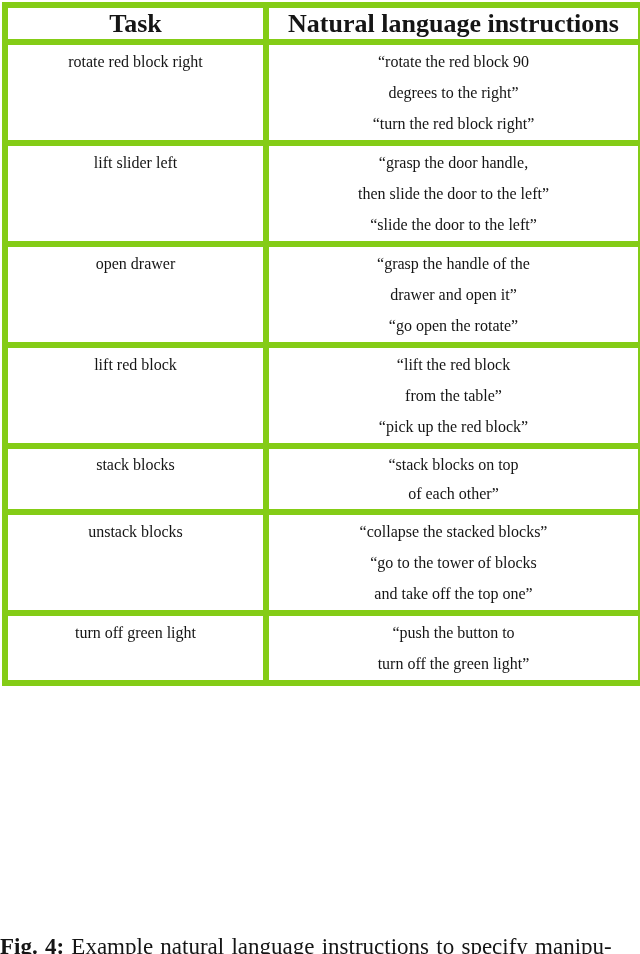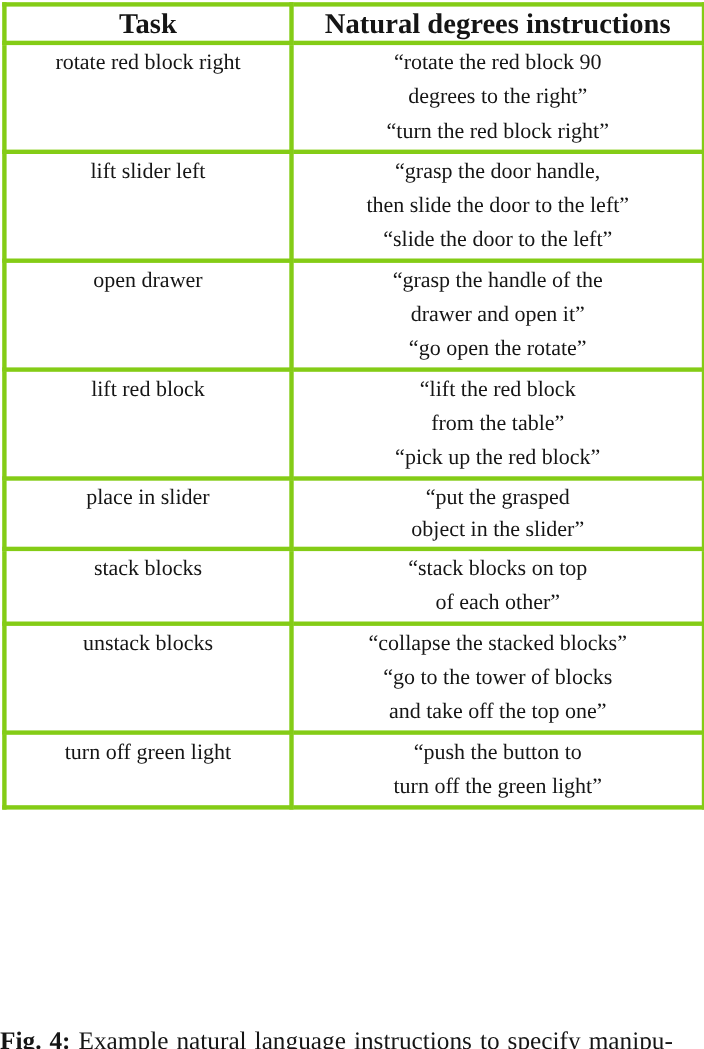--- a/index.html
+++ b/index.html
@@ -16,33 +16,33 @@
   .page { position: relative; width: 640px; height: 954px; }
   table.instr-table {
     border-collapse: collapse;
     table-layout: fixed;
     width: 636px;
     margin: 2px 0 0 2px;
   }
   col.task-col  { width: 261px; }
   col.instr-col { width: 375px; }
   th, td {
-    border: 4px solid #84cc16;
+    border: 6px solid #84cc16;
     text-align: center;
     vertical-align: top;
     padding: 1px 2px 1px;
   }
   th {
     font-size: 26px;
     line-height: 27px;
     font-weight: bold;
     padding: 2px 2px;
   }
   td {
-    font-size: 20px;
+    font-size: 16px;
     line-height: 31px;
   }
   tbody tr:nth-child(5) td { line-height: 29px; }
   .line { white-space: nowrap; }
   .caption {
     position: absolute;
     left: 0;
     right: 0;
     top: 930px;
     font-size: 23px;
@@ -59,21 +59,21 @@
 <div class="page">
 
   <table class="instr-table">
     <colgroup>
       <col class="task-col">
       <col class="instr-col">
     </colgroup>
     <thead>
       <tr>
         <th>Task</th>
-        <th>Natural degrees instructions</th>
+        <th>Natural language instructions</th>
       </tr>
     </thead>
     <tbody>
         <tr>
           <td>
             <div class="line">rotate red block right</div>
           </td>
           <td>
             <div class="line">“rotate the red block 90</div>
             <div class="line">degrees to the right”</div>
@@ -105,29 +105,20 @@
             <div class="line">lift red block</div>
           </td>
           <td>
             <div class="line">“lift the red block</div>
             <div class="line">from the table”</div>
             <div class="line">“pick up the red block”</div>
           </td>
         </tr>
         <tr>
           <td>
-            <div class="line">place in slider</div>
-          </td>
-          <td>
-            <div class="line">“put the grasped</div>
-            <div class="line">object in the slider”</div>
-          </td>
-        </tr>
-        <tr>
-          <td>
             <div class="line">stack blocks</div>
           </td>
           <td>
             <div class="line">“stack blocks on top</div>
             <div class="line">of each other”</div>
           </td>
         </tr>
         <tr>
           <td>
             <div class="line">unstack blocks</div>

